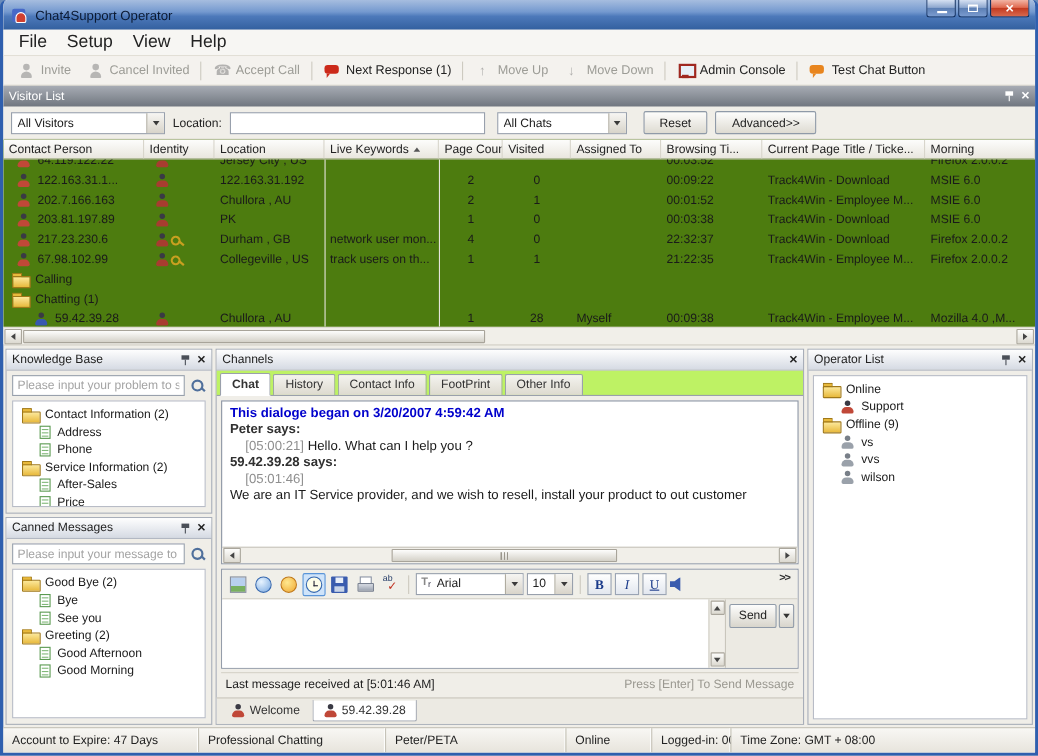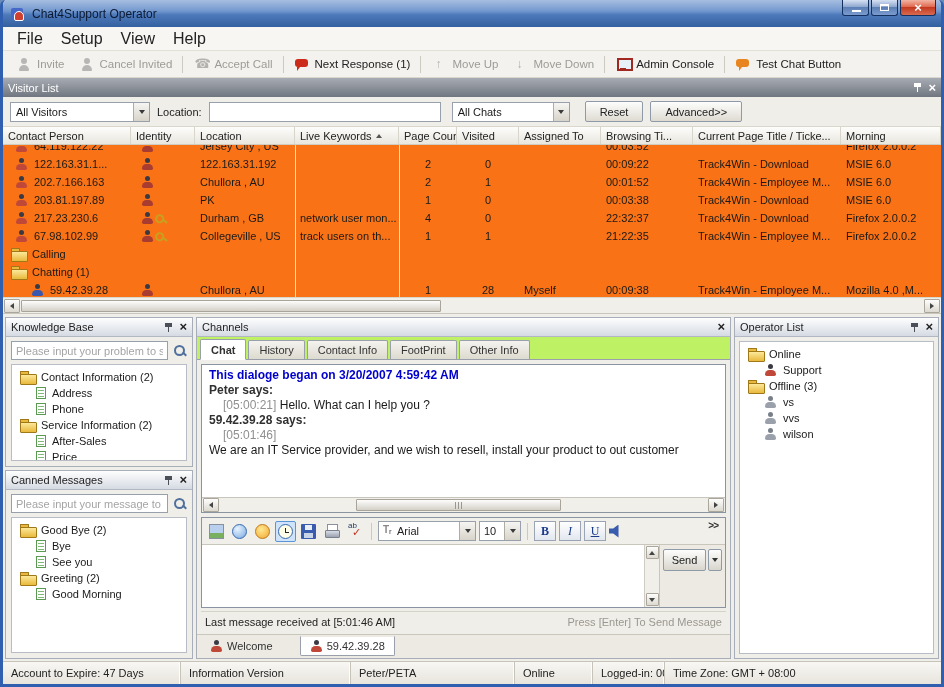--- a/index.html
+++ b/index.html
@@ -67,21 +67,21 @@
 .sel-visitors{width:140px}
 .sel-chats{width:118px;margin-left:4px}
 .select .sel-val{flex:1;white-space:nowrap;overflow:hidden}
 .dd-btn{width:16px;height:100%;flex:none;background:linear-gradient(#f6f5f2,#d8d4ca);border-left:1px solid #b0aca0;display:flex;align-items:center;justify-content:center}
 .dd-btn::before{content:"";border-left:3px solid transparent;border-right:3px solid transparent;border-top:4px solid #3a3a3a}
 .lbl{color:#222}
 .f-input{width:232px;height:20px;border:1px solid #98a0ac;padding:0 4px;font:inherit}
 .btn{height:21px;padding:0 14px;background:linear-gradient(#fdfdfc,#dedbd2);border:1px solid #8f9aa8;border-radius:2px;font:inherit;font-size:11px;color:#222}
 .btn.reset{margin-left:8px}
 
-.vl-table{flex:1;background:#f97316;position:relative;overflow:hidden;--cols:128px 64px 100px 104px 58px 62px 82px 92px 148px minmax(0,1fr)}
+.vl-table{flex:1;background:#4d7c0f;position:relative;overflow:hidden;--cols:128px 64px 100px 104px 58px 62px 82px 92px 148px minmax(0,1fr)}
 .vheader{display:grid;grid-template-columns:var(--cols);height:18px;background:linear-gradient(#fdfdfc,#e9e6de);border-bottom:1px solid #cfccc2}
 .vhcell{display:flex;align-items:center;gap:4px;padding-left:5px;border-right:1px solid #d8d5cb;font-size:11px;color:#222;overflow:hidden;white-space:nowrap}
 .sort-arrow{width:0;height:0;border-left:3px solid transparent;border-right:3px solid transparent;border-bottom:4px solid #555}
 .gl{position:absolute;top:18px;bottom:0;width:1px;background:#e6e4dc;pointer-events:none}
 .gl1{left:292px}.gl2{left:396px}
 .vrow{display:grid;grid-template-columns:var(--cols);height:18px;align-items:center}
 .vcell{padding-left:5px;white-space:nowrap;overflow:hidden;font-size:11px;display:flex;align-items:center;height:18px;gap:3px}
 .vcell.center{justify-content:center;padding-left:0}
 .c-contact{padding-left:12px;gap:6px}
 .vrow.child .c-contact{padding-left:28px}
@@ -199,21 +199,21 @@
 .vsb .sb-btn{width:13px;height:13px;margin:0 auto}
 .send-strip{width:66px;flex:none;background:#eceae3;border-left:1px solid #c9c6bc;padding:4px 3px;display:flex;align-items:flex-start;gap:2px}
 .send-btn{height:22px;flex:1;background:linear-gradient(#fdfdfc,#d8d5cc);border:1px solid #8f9aa8;border-radius:2px;font:inherit;font-size:11px;color:#222}
 .send-arrow{width:14px;height:22px;flex:none;background:linear-gradient(#fdfdfc,#d8d5cc);border:1px solid #8f9aa8;border-radius:2px;display:flex;align-items:center;justify-content:center}
 .send-arrow::before{content:"";border-left:3px solid transparent;border-right:3px solid transparent;border-top:4px solid #333}
 
 .ch-status{height:21px;flex:none;display:flex;align-items:center;margin:3px 4px 0;padding:0 4px;border-top:1px solid #d5d2c8}
 .st-left{color:#222}
 .st-right{margin-left:auto;color:#9a9890}
 
-.btabs{height:24px;flex:none;display:flex;align-items:stretch;gap:18px;margin-top:2px;border-top:1px solid #c9c6bc;background:#eceae3;padding:1px 4px 2px}
+.btabs{height:24px;flex:none;display:flex;align-items:stretch;gap:2px;margin-top:2px;border-top:1px solid #c9c6bc;background:#eceae3;padding:1px 4px 2px}
 .btab{display:flex;align-items:center;gap:5px;padding:0 9px;font-size:11px;color:#333}
 .btab.active{background:#fff;border:1px solid #9aa0ab;border-top:1px solid #eceae3;border-radius:0 0 2px 2px}
 .btab .person-icon{width:12px;height:12px}
 
 
 .statusbar{height:23px;flex:none;background:linear-gradient(#f8f7f4,#e7e4dc);border-top:1px solid #c6c3b8;display:flex;align-items:stretch}
 .sb-seg{display:flex;align-items:center;padding:0 8px;border-right:1px solid #c6c3b8;box-shadow:inset -1px 0 0 #fdfdfc;white-space:nowrap;overflow:hidden;color:#222}
 .sb-seg:nth-of-type(1){width:178px}
 .sb-seg:nth-of-type(2){width:170px}
 .sb-seg:nth-of-type(3){width:164px}
@@ -638,20 +638,24 @@
                   </div>
               </div>
             </div>
             <div class="tree-group">
               <div class="tree-folder">
                 <span class="folder-icon"></span>
                 <span>Greeting (2)</span>
               </div>
               <div class="tree-children">
 
+              <div class="tree-leaf">
+                    <span class="doc-icon"></span>
+                    <span>Good Afternoon</span>
+                  </div>
                 <div class="tree-leaf">
                     <span class="doc-icon"></span>
                     <span>Good Morning</span>
                   </div>
               </div>
             </div>
           </div>
       </div>
     </div>
 
@@ -796,21 +800,21 @@
 
               <div class="tree-leaf">
                     <span class="person-icon i-person-red"></span>
                     <span>Support</span>
                   </div>
               </div>
             </div>
             <div class="tree-group">
               <div class="tree-folder">
                 <span class="folder-icon"></span>
-                <span>Offline (3)</span>
+                <span>Offline (9)</span>
               </div>
               <div class="tree-children">
 
               <div class="tree-leaf">
                     <span class="person-icon i-person-gray"></span>
                     <span>vs</span>
                   </div>
                 <div class="tree-leaf">
                     <span class="person-icon i-person-gray"></span>
                     <span>vvs</span>
@@ -822,20 +826,20 @@
               </div>
             </div>
           </div>
       </div>
     </div>
   </div>
 
   <div class="statusbar">
 
   <span class="sb-seg">Account to Expire: 47 Days</span>
-      <span class="sb-seg">Information Version</span>
+      <span class="sb-seg">Professional Chatting</span>
       <span class="sb-seg">Peter/PETA</span>
       <span class="sb-seg">Online</span>
       <span class="sb-seg">Logged-in: 00:28</span>
       <span class="sb-seg">Time Zone: GMT + 08:00</span>
     </div>
 
 </div>
 
 </body></html>

